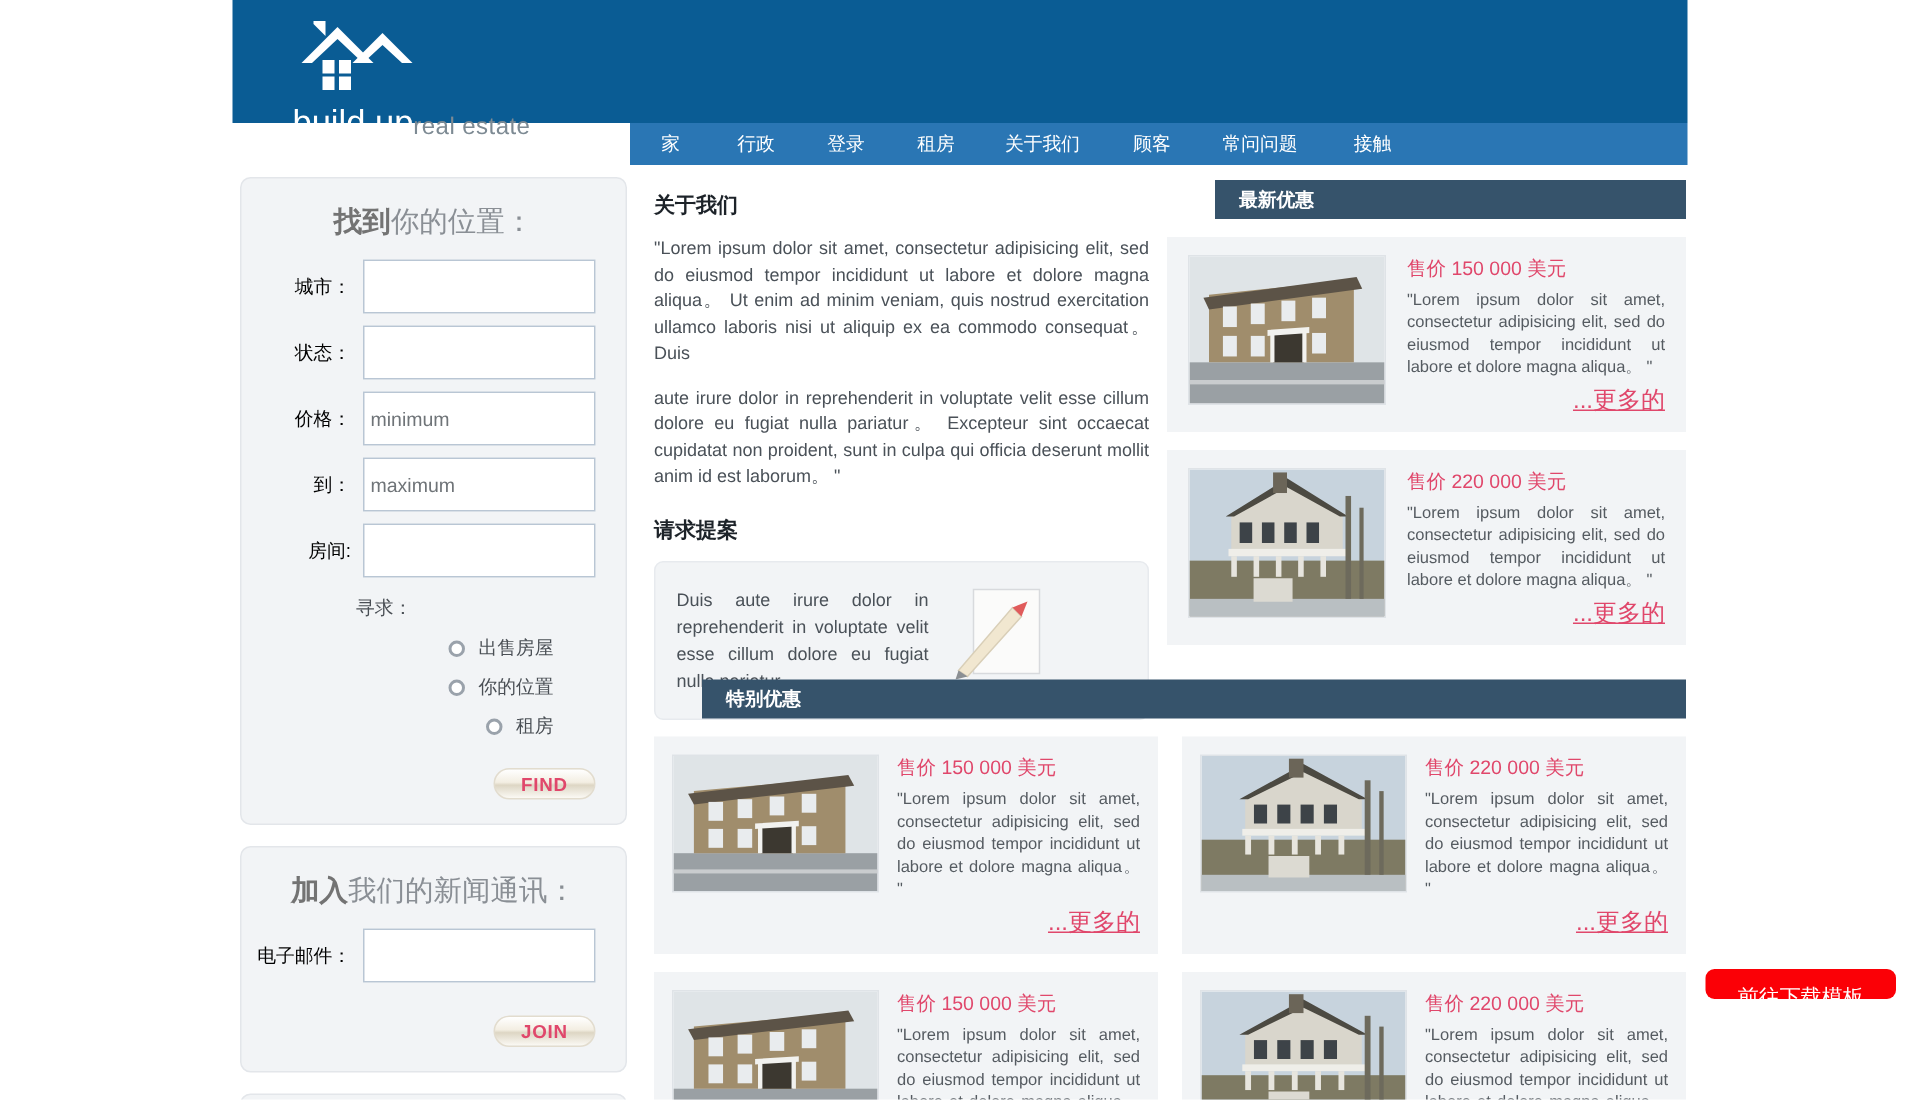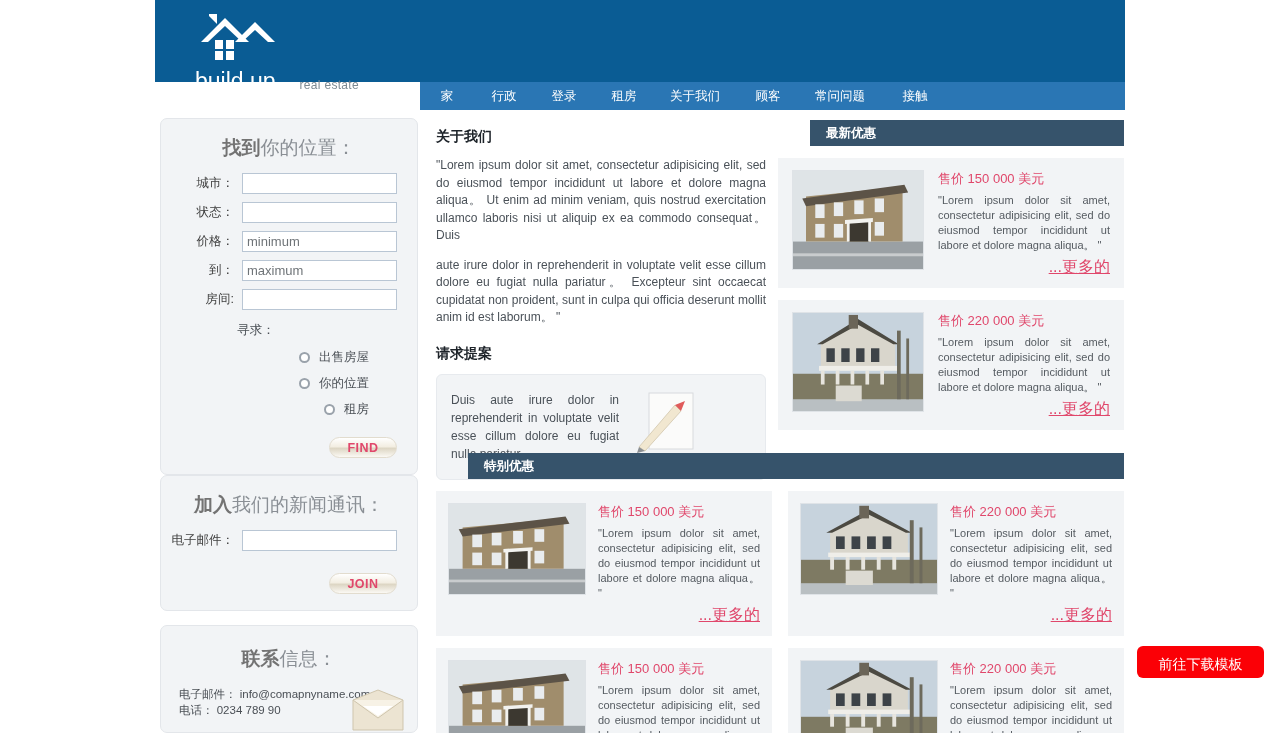--- a/index.html
+++ b/index.html
@@ -21,21 +21,21 @@
     position: absolute; left: 40px; top: 12px;
     width: 260px; height: 78px;
   }
   .logo-mark { position: absolute; left: 0px; top: 0px; width: 86px; height: 52px; }
   .logo-text {
     position: absolute; left: 0px; top: 56px;
     font-size: 23px; color: #ffffff; letter-spacing: 0px;
     font-weight: 400; white-space: nowrap;
   }
   .logo-sub {
-    font-size: 12px; color: #7d8a93; margin-left: 24px; letter-spacing: 0.3px;
+    font-size: 16px; color: #7d8a93; margin-left: 0; letter-spacing: 0.3px;
   }
 
   
   .nav {
     position: absolute; left: 420px; top: 82px;
     width: 705px; height: 28px;
     background: #2a76b4;
     display: flex; align-items: center;
   }
   .nav-item {
@@ -60,24 +60,24 @@
     padding: 16px 0 12px 0; font-weight: 400;
   }
   .panel-title b { color: #737373; font-weight: bold; }
 
   .form-row {
     display: flex; align-items: center;
     margin: 0 0 8px 0; padding-right: 20px;
   }
   .form-label {
     width: 132px; text-align: right; padding-right: 8px;
-    font-size: 12.5px; color: #404040;
+    font-size: 12.5px; color: #000000;
   }
   .form-input {
-    width: 155px; height: 21px;
+    width: 155px; height: 36px;
     border: 1px solid #b9c6d4; background: #ffffff;
     font-size: 13px; padding: 0 4px; color: #6f7478;
     font-family: "Liberation Sans", sans-serif;
     outline: none;
   }
   .form-input::placeholder { color: #6f7478; opacity: 1; }
 
   .seek-label {
     text-align: center; font-size: 12.5px; color: #4a4f55;
     margin: 12px 0 10px 0; padding-right: 66px;
@@ -167,21 +167,21 @@
   .watermark {
     position: absolute; left: 44px; top: 688px;
     font-size: 26px; font-weight: bold; font-style: italic;
     color: #f2557e; white-space: nowrap;
     text-shadow: 1px 1px 0 rgba(255,255,255,0.6);
     letter-spacing: -0.5px;
   }
   
   .dl-btn {
     position: absolute; left: 1137px; top: 646px;
-    width: 127px; height: 32px; line-height: 36px;
+    width: 127px; height: 20px; line-height: 36px;
     background: #fb0006; color: #ffffff;
     border-radius: 6px; text-align: center;
     font-size: 14px; cursor: pointer;
   }
 </style>
 </head>
 <body>
 
 <div class="page">
 
@@ -257,21 +257,21 @@
             <span class="rdo"></span>
             <span>租房</span>
           </div>
         </div>
 
       <div class="btn-wrap">
         <span class="btn">FIND</span>
       </div>
     </div>
 
-    <div class="panel" style="">
+    <div class="panel" style="margin-top:14px;">
       <div class="panel-title">
         <b>加入</b><span>我们的新闻通讯：</span>
       </div>
       <div class="form-row">
         <div class="form-label">电子邮件：</div>
         <input class="form-input" type="text" value="" style="">
       </div>
       <div class="btn-wrap" style="padding-top:14px;">
         <span class="btn">JOIN</span>
       </div>

